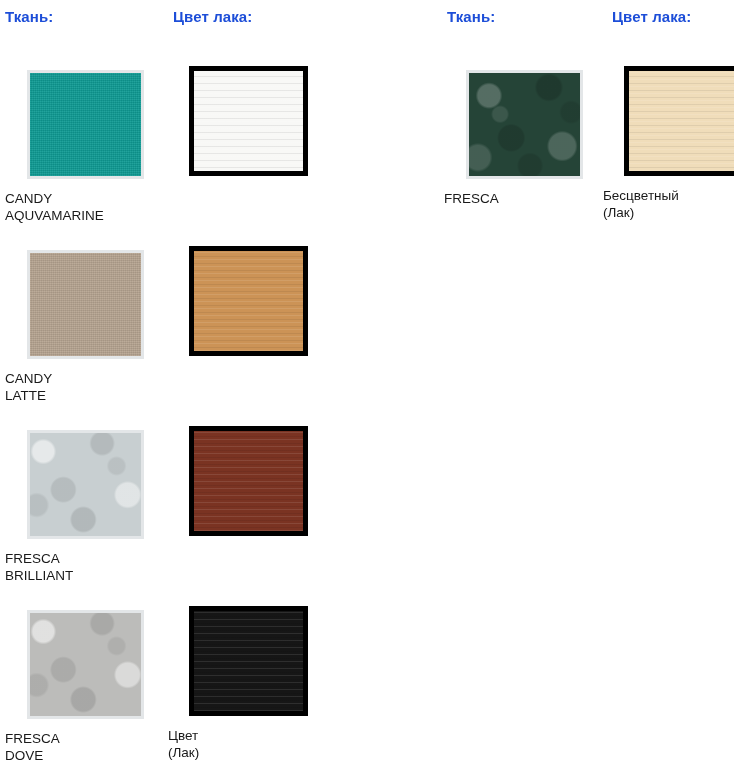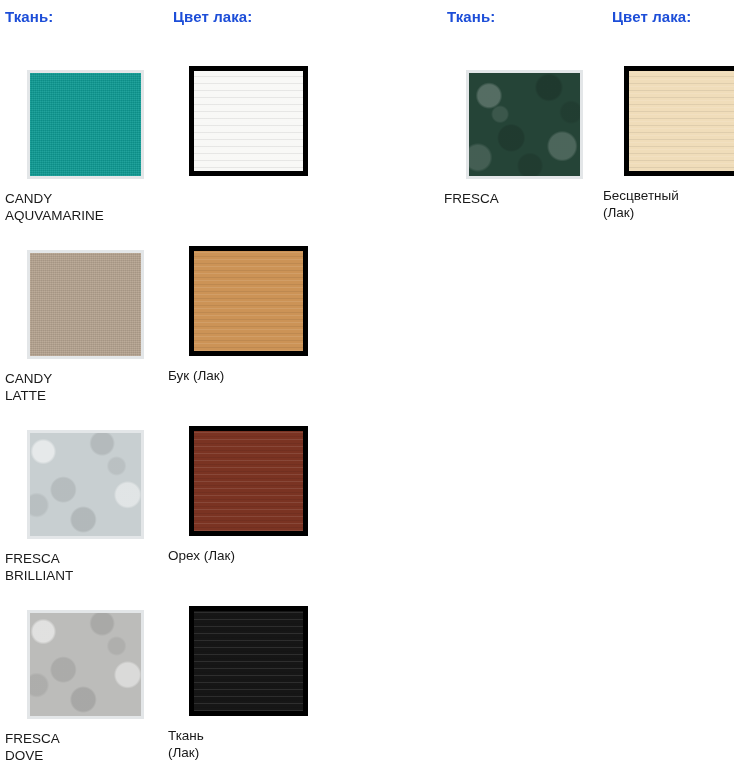--- a/index.html
+++ b/index.html
@@ -123,51 +123,49 @@
         <div class="tex-weave"></div>
       </div>
       <div class="swatch-label">CANDY
 LATTE</div>
     </div>
     <div class="swatch-cell" style="left: 168px; top: 246px; width: 160px;">
       <div class="swatch lacquer">
         <div class="fill" style="background: rgb(204, 147, 86);"></div>
         <div class="tex-wood"></div>
       </div>
-      <div class="swatch-label">Бук (Лак)</div>
     </div>
     <div class="swatch-cell" style="left: 5px; top: 430px; width: 160px;">
       <div class="swatch fabric">
         <div class="fill" style="background: rgb(200, 207, 209);"></div>
         <div class="tex-stone"></div>
       </div>
       <div class="swatch-label">FRESCA
 BRILLIANT</div>
     </div>
     <div class="swatch-cell" style="left: 168px; top: 426px; width: 160px;">
       <div class="swatch lacquer">
         <div class="fill" style="background: rgb(122, 51, 34);"></div>
         <div class="tex-wood"></div>
       </div>
-      <div class="swatch-label">Орех (Лак)</div>
     </div>
     <div class="swatch-cell" style="left: 5px; top: 610px; width: 160px;">
       <div class="swatch fabric">
         <div class="fill" style="background: rgb(188, 188, 186);"></div>
         <div class="tex-stone"></div>
       </div>
       <div class="swatch-label">FRESCA
 DOVE</div>
     </div>
     <div class="swatch-cell" style="left: 168px; top: 606px; width: 160px;">
       <div class="swatch lacquer">
         <div class="fill" style="background: rgb(22, 22, 22);"></div>
         <div class="tex-wood"></div>
       </div>
-      <div class="swatch-label">Ткань
+      <div class="swatch-label">Цвет
 (Лак)</div>
     </div>
     <div class="swatch-cell" style="left: 444px; top: 70px; width: 160px;">
       <div class="swatch fabric">
         <div class="fill" style="background: rgb(37, 68, 55);"></div>
         <div class="tex-mottle"></div>
       </div>
       <div class="swatch-label">FRESCA</div>
     </div>
     <div class="swatch-cell" style="left: 603px; top: 66px; width: 160px;">

